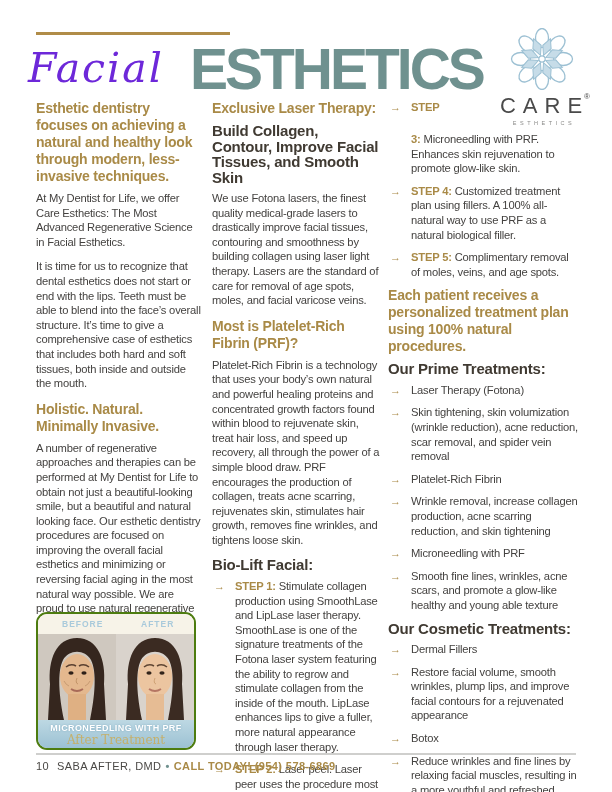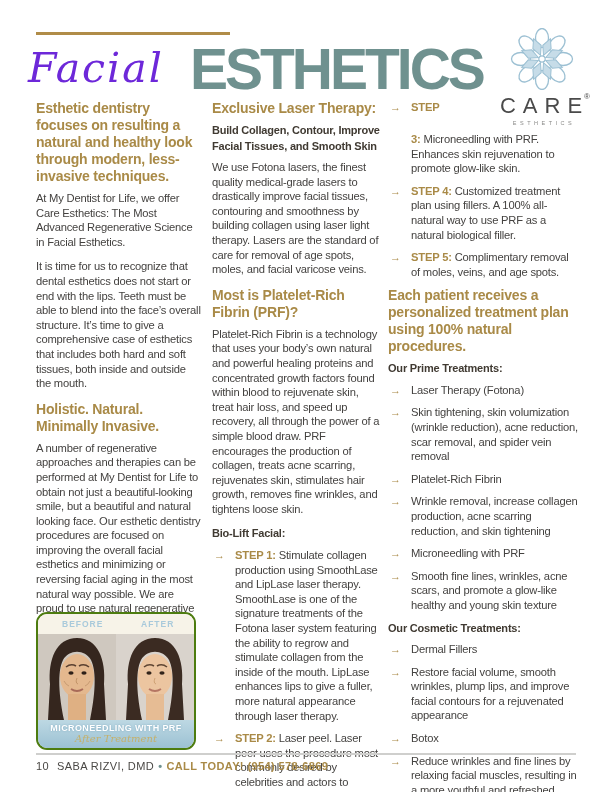--- a/index.html
+++ b/index.html
@@ -24,21 +24,21 @@
   .logo svg { display:block; margin:0 auto; }
   .logo-care { font-size:22px; color:#4a4a4a; letter-spacing:7px; margin-top:2px; margin-left:6px; }
   .logo-care sup { font-size:8px; letter-spacing:0; vertical-align:14px; margin-left:-5px; }
   .logo-sub { font-size:5.5px; color:#8a8a88; letter-spacing:3.5px; margin-top:1px; margin-left:4px; }
   
   .col { position:absolute; top:100px; font-size:11.2px; line-height:14.6px; letter-spacing:-0.2px; }
   .col1 { left:36px;  width:166px; }
   .col2 { left:212px; width:168px; }
   .col3 { left:388px; width:190px; }
   .h-gold { color:#a98a47; font-weight:bold; font-size:14px; line-height:17px; letter-spacing:-0.2px; margin-bottom:6px; }
-  .h-dark { color:#403a32; font-weight:bold; font-size:11px; line-height:15.5px; margin-bottom:6px; }
+  .h-dark { color:#403a32; font-weight:bold; font-size:15px; line-height:15.5px; margin-bottom:6px; }
   .para { margin-bottom:10px; }
   .mt { margin-top:8px; }
   
   .step { position:relative; padding-left:23px; margin-bottom:8px; }
   .arrow { position:absolute; left:2px; top:0; color:#a98a47; font-size:11px; }
   .step-label { color:#a98a47; font-weight:bold; margin-right:3px; }
   .logo-spacer { float:right; width:88px; height:32px; }
   
   .ba-card {
     position:absolute; left:36px; top:612px; width:160px; height:138px;
@@ -50,21 +50,21 @@
     color:#a9cadb; letter-spacing:1px;
   }
   .ba-header .before { left:24px; } .ba-header .after { left:103px; }
   .ba-photos { height:86px; }
   .ba-photos svg { display:block; }
   .ba-caption {
     height:32px; background:linear-gradient(#bdd8e3,#97bed1);
     text-align:center; padding-top:3px;
   }
   .ba-caption-main { font-size:9px; color:#ffffff; letter-spacing:0.4px; font-weight:bold; text-shadow:0 0 2px #7fa8bd; }
-  .ba-caption-sub { font-family:"DejaVu Serif", serif; font-style:italic; font-size:10px; color:#c5b06a; }
+  .ba-caption-sub { font-family:"DejaVu Serif", serif; font-size:12px; color:#c5b06a; }
   
   .footer-rule { position:absolute; left:36px; top:753px; width:540px; height:2px; background:#cfcfcd; }
   .footer { position:absolute; left:36px; top:760px; width:540px; font-size:11px; color:#4a4845; letter-spacing:0.4px; }
   .footer .pgnum { margin-right:8px; }
   .footer .sep { color:#6f918f; margin:0 4px; font-weight:bold; }
   .footer .cta { color:#a98a47; font-weight:bold; }
 </style>
 </head>
 <body>
 
@@ -98,21 +98,21 @@
         <path d="M0,-4 L4.5,-13 L0,-22 L-4.5,-13 Z" transform="rotate(292.5)"></path>
         <path d="M0,-4 L4.5,-13 L0,-22 L-4.5,-13 Z" transform="rotate(337.5)"></path>
       </g>
       <circle cx="0" cy="0" r="3.2" fill="none" stroke="#9cc0d3" stroke-width="1.2"></circle>
     </svg>
     <div class="logo-care"><span>CARE</span><sup>®</sup></div>
     <div class="logo-sub">ESTHETICS</div>
   </div>
 
   <div class="col col1">
-    <div class="h-gold">Esthetic dentistry focuses on resulting a natural and healthy look through modern, less-invasive techniques.</div>
+    <div class="h-gold">Esthetic dentistry focuses on achieving a natural and healthy look through modern, less-invasive techniques.</div>
     <div class="para">At My Dentist for Life, we offer Care Esthetics: The Most Advanced Regenerative Science in Facial Esthetics.</div>
     <div class="para">It is time for us to recognize that dental esthetics does not start or end with the lips. Teeth must be able to blend into the face’s overall structure. It’s time to give a comprehensive case of esthetics that includes both hard and soft tissues, both inside and outside the mouth.</div>
     <div class="h-gold mt">Holistic. Natural. Minimally Invasive.</div>
     <div class="para">A number of regenerative approaches and therapies can be performed at My Dentist for Life to obtain not just a beautiful-looking smile, but a beautiful and natural looking face. Our esthetic dentistry procedures are focused on improving the overall facial esthetics and minimizing or reversing facial aging in the most natural way possible. We are proud to use natural regenerative approaches with lasers and Platelet-Rich Fibrin (PRF) without having to utilize necessary chemicals or “filling” materials.</div>
   </div>
 
   <div class="ba-card">
     <div class="ba-header">
       <span class="before">BEFORE</span>
       <span class="after">AFTER</span>
@@ -200,21 +200,21 @@
     <div class="step">
       <span class="arrow">→</span>
       <span>Wrinkle removal, increase collagen production, acne scarring reduction, and skin tightening</span>
     </div>
     <div class="step">
       <span class="arrow">→</span>
       <span>Microneedling with PRF</span>
     </div>
     <div class="step">
       <span class="arrow">→</span>
-      <span>Smooth fine lines, wrinkles, acne scars, and promote a glow-like healthy and young skin texture</span>
+      <span>Smooth fine lines, wrinkles, acne scars, and promote a glow-like healthy and young able texture</span>
     </div>
 
     <div class="h-dark mt">Our Cosmetic Treatments:</div>
     <div class="step">
       <span class="arrow">→</span>
       <span>Dermal Fillers</span>
     </div>
     <div class="step">
       <span class="arrow">→</span>
       <span>Restore facial volume, smooth wrinkles, plump lips, and improve facial contours for a rejuvenated appearance</span>
@@ -224,16 +224,16 @@
       <span>Botox</span>
     </div>
     <div class="step">
       <span class="arrow">→</span>
       <span>Reduce wrinkles and fine lines by relaxing facial muscles, resulting in a more youthful and refreshed look.</span>
     </div>
   </div>
 
   <div class="footer-rule"></div>
   <div class="footer">
-    <span class="pgnum">10</span><span>SABA RIZVI, DMD</span><span class="sep">•</span><span class="cta">CALL TODAY! (954) 578-6869</span>
+    <span class="pgnum">10</span><span>SABA AFTER, DMD</span><span class="sep">•</span><span class="cta">CALL TODAY! (954) 578-6869</span>
   </div>
 
 </div>
 
 </body></html>

